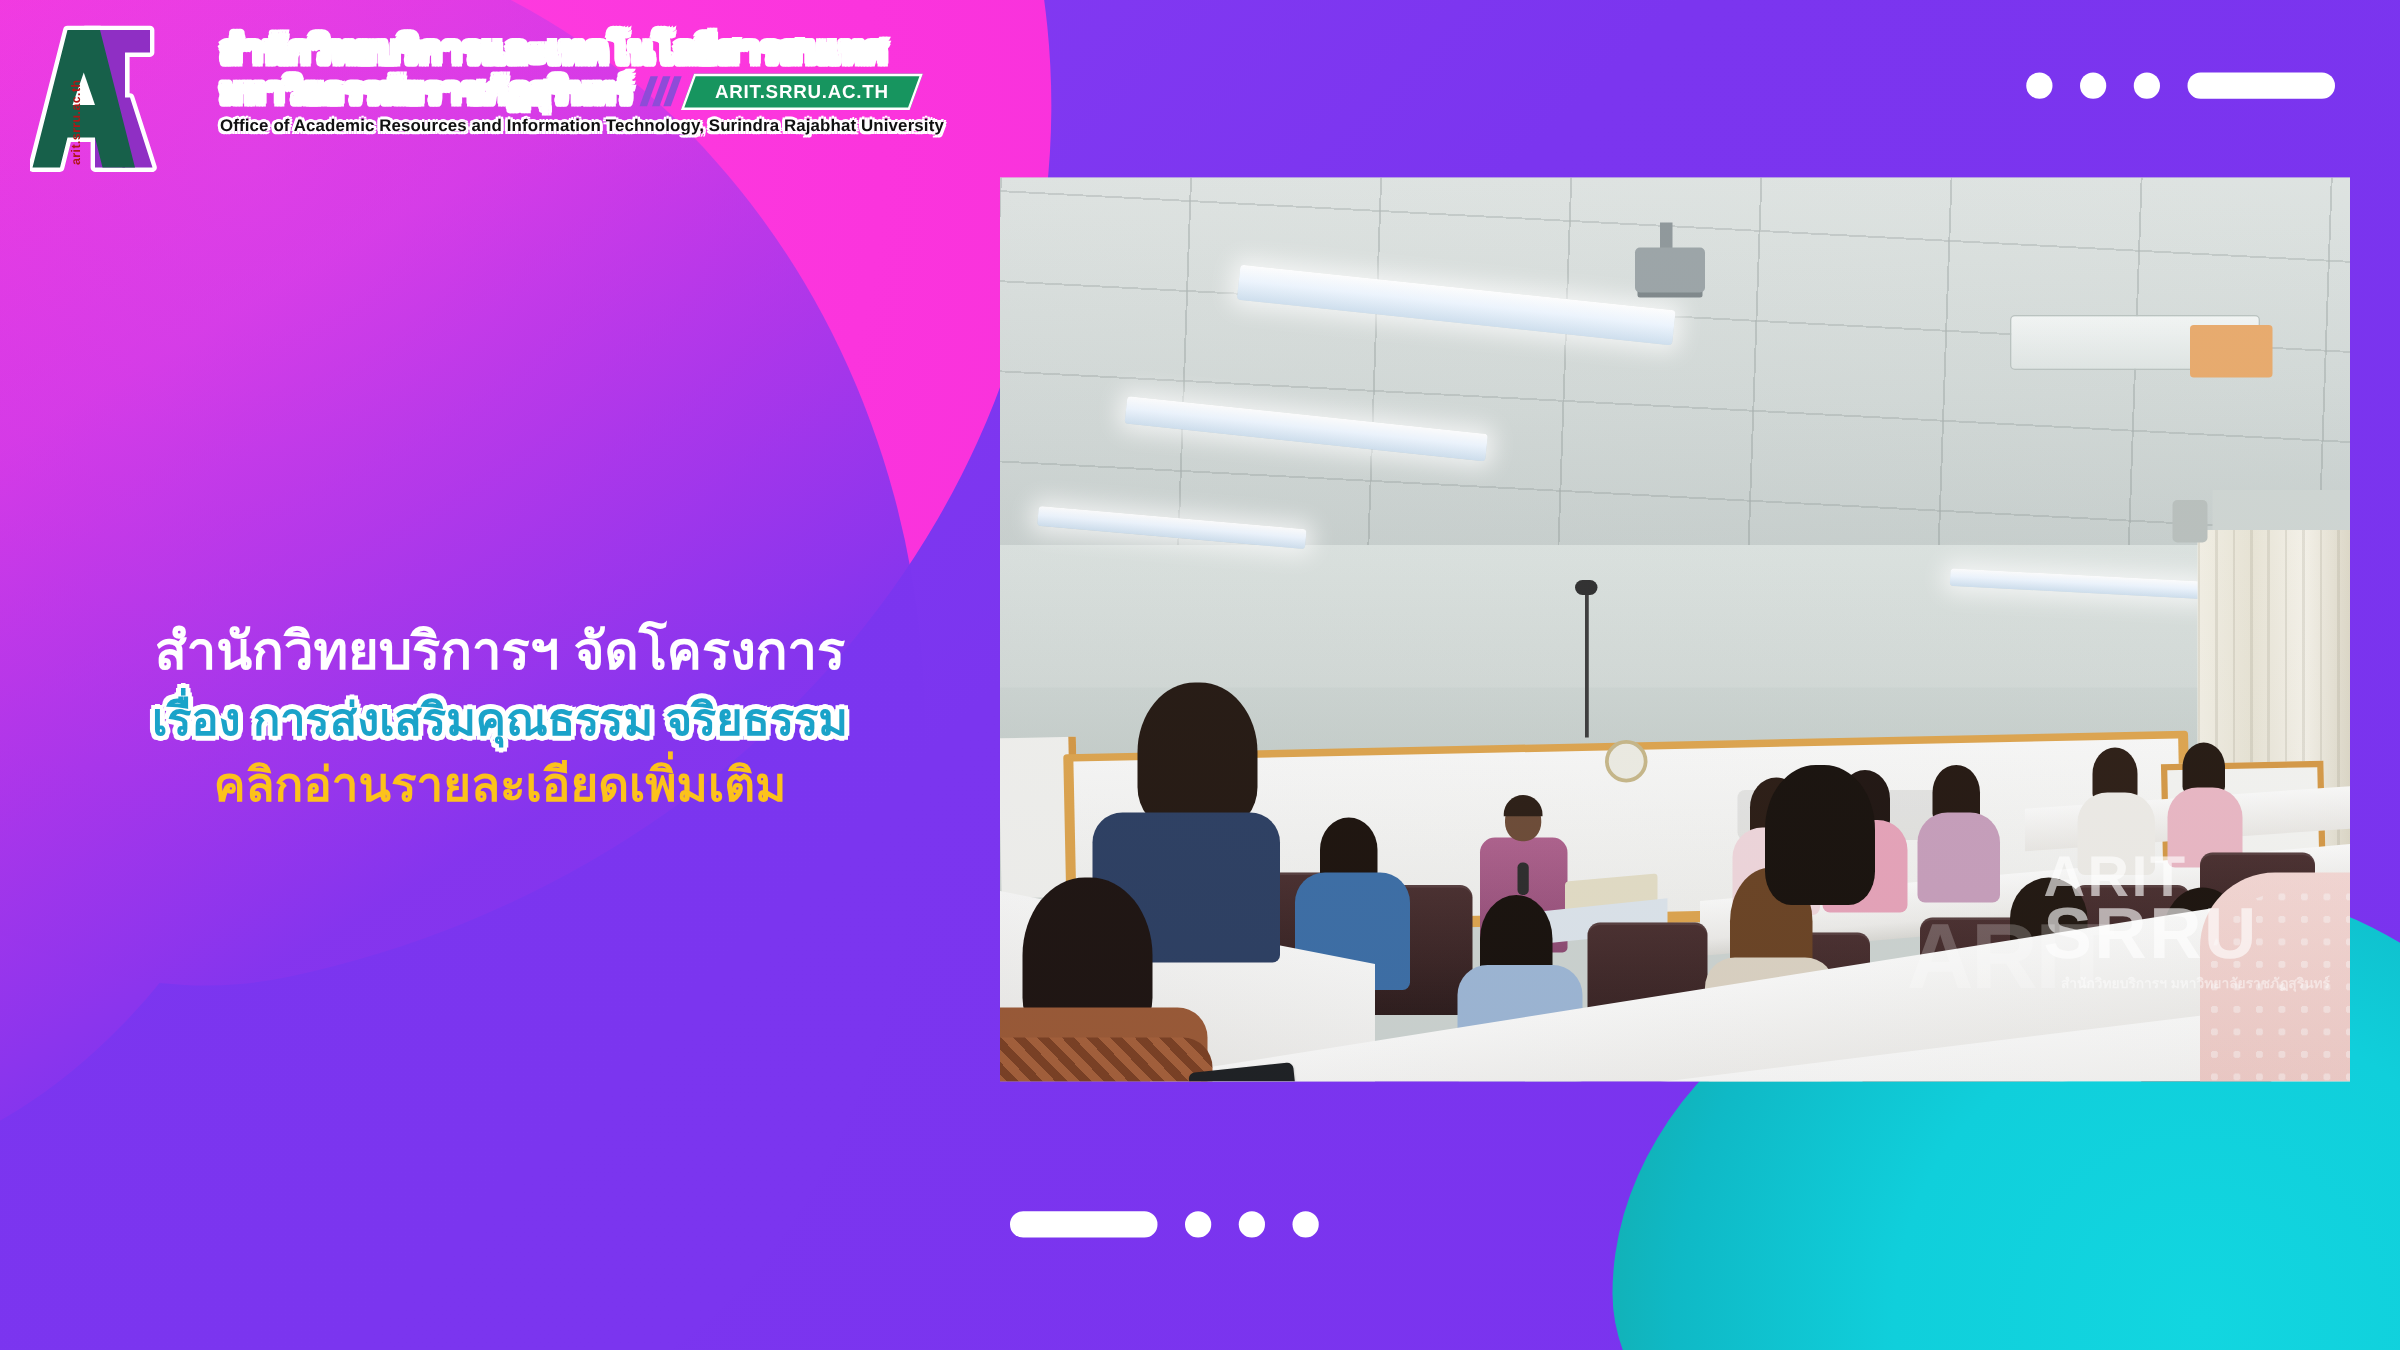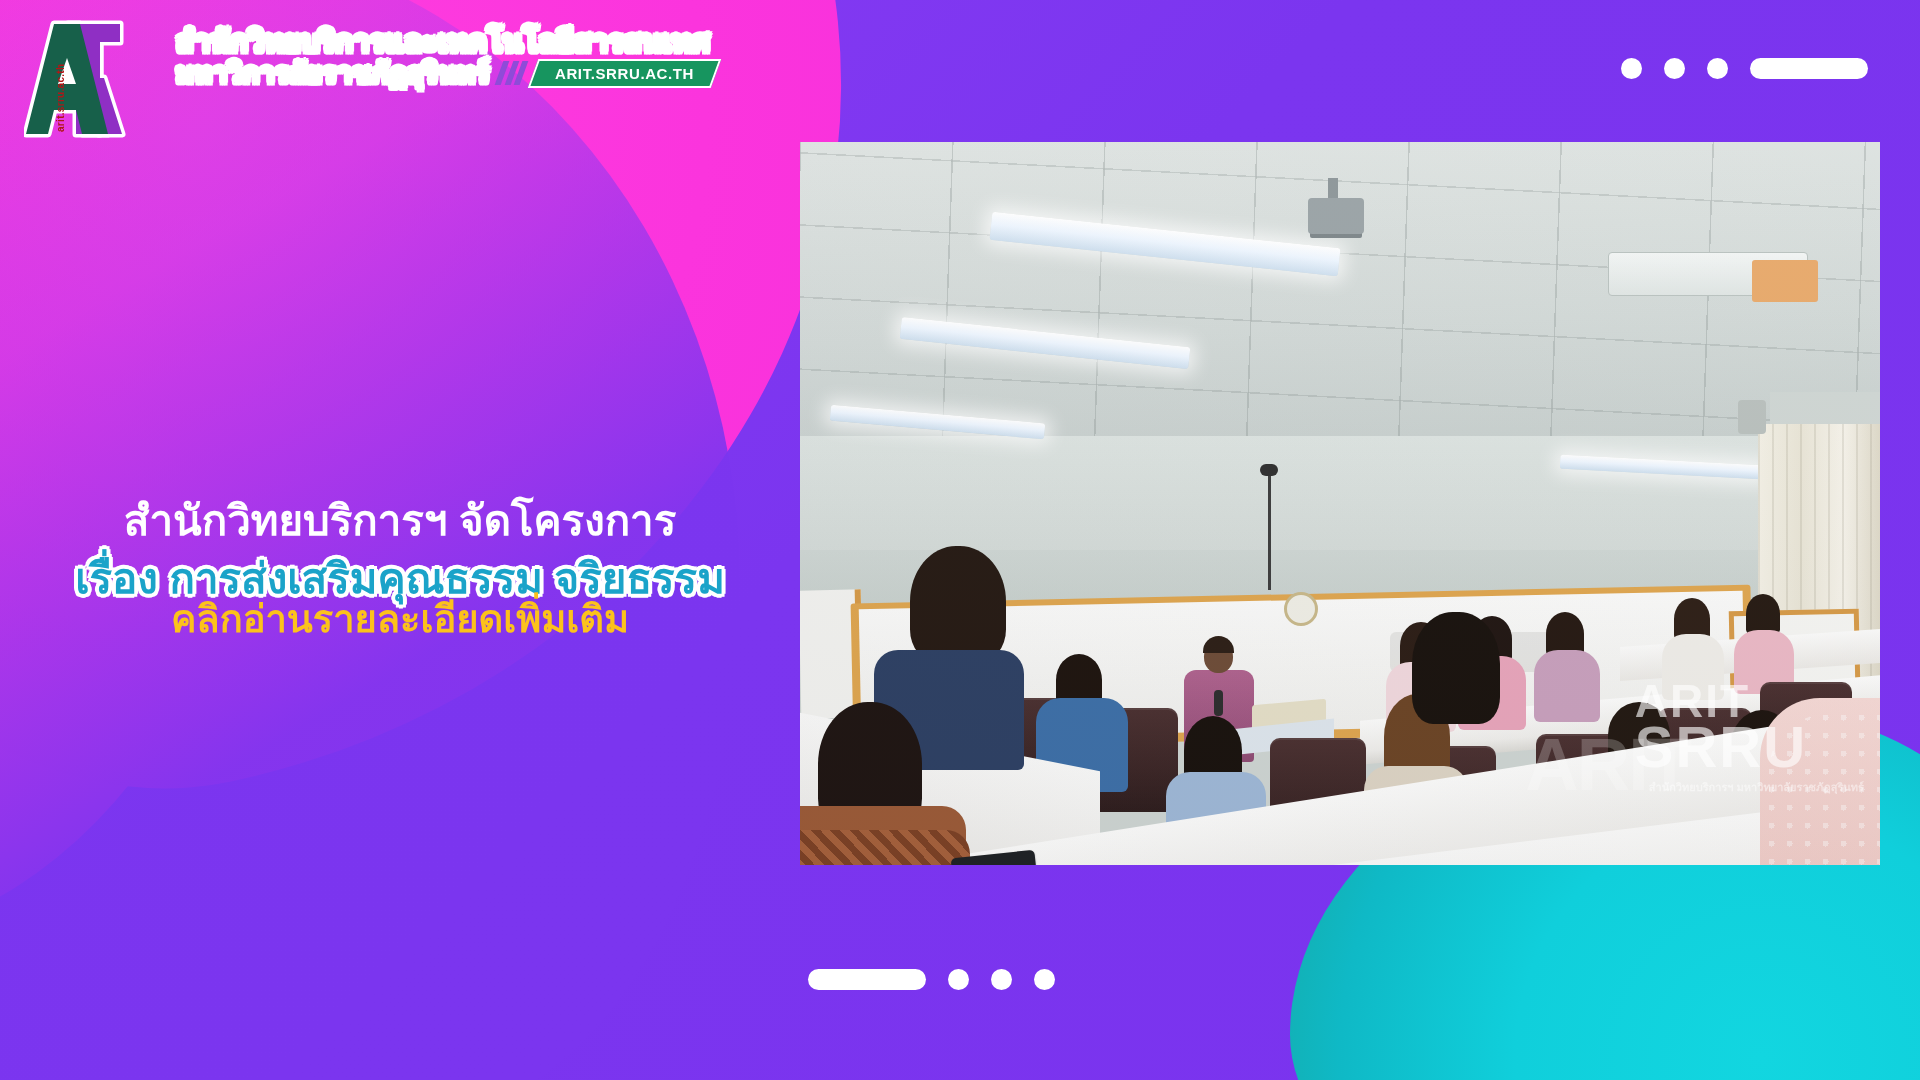--- a/index.html
+++ b/index.html
@@ -55,21 +55,21 @@
   .pager { position:absolute; display:flex; align-items:center; gap:22px; }
   #pager-top { right:52px; top:58px; }
   #pager-bottom { left:808px; bottom:90px; }
   .dot { width:21px; height:21px; border-radius:50%; background:#fff; }
   .pill { width:118px; height:21px; border-radius:11px; background:#fff; }
 
   
   #headline { position:absolute; left:0; top:500px; width:800px; text-align:center; }
   .hl { font-weight:700; white-space:nowrap; line-height:1.0;text-align:center; }
   .hl-1 { font-size:42px; color:#fff; margin-bottom:16px; }
-  .hl-2 { font-size:42px; color:#1aa3c9; 
+  .hl-2 { font-size:36px; color:#1aa3c9; margin-bottom:16px;
           text-shadow: -3px -3px 0 #fff, 3px -3px 0 #fff, -3px 3px 0 #fff, 3px 3px 0 #fff,
                        0 -4px 0 #fff, 0 4px 0 #fff, -4px 0 0 #fff, 4px 0 0 #fff; }
   .hl-3 { font-size:42px; color:#1aa3c9; margin-bottom:26px;
           text-shadow: -3px -3px 0 #fff, 3px -3px 0 #fff, -3px 3px 0 #fff, 3px 3px 0 #fff,
                        0 -4px 0 #fff, 0 4px 0 #fff, -4px 0 0 #fff, 4px 0 0 #fff; }
   .hl-4 { font-size:38px; color:#fcc21b; }
 
   
   #photo { position:absolute; left:800px; top:142px; width:1080px; height:723px;
            overflow:hidden; background:#cfd6d3; }
@@ -204,30 +204,31 @@
           <path d="M30 4 H56 L84 114 H58 L52 90 H30 L24 114 H2 Z" fill="#17604a"></path>
           <path d="M34 64 H52 L43 38 Z" fill="#ffffff"></path>
         </g>
         <text x="40" y="112" transform="rotate(-90 40 112)" fill="#b01616" font-family="Liberation Sans, sans-serif" font-size="10" font-weight="700" letter-spacing="0.3">arit.srru.ac.th</text>
       </svg>
     </div>
 
     <div id="logo-text">
       <div class="lt-line" id="lt1">สำนักวิทยบริการและเทคโนโลยีสารสนเทศ</div>
       <div id="lt2row">
-        <div class="lt-line" id="lt2">มหาวิการสัยราชภัฏสุรินทร์</div>
+        <div class="lt-line" id="lt2">มหาวิยธรรมัยราชภัฏสุรินทร์</div>
         <div id="slashes">
             <i></i>
             <i></i>
             <i></i>
           </div>
         <div id="url-badge">
           <span>ARIT.SRRU.AC.TH</span>
         </div>
       </div>
+      <div class="lt-line" id="lt3">Office of Academic Resources and Information Technology, Surindra Rajabhat University</div>
     </div>
   </div>
 
   <div class="pager" id="pager-top">
     <span class="dot"></span>
     <span class="dot"></span>
     <span class="dot"></span>
     <span class="pill"></span>
   </div>
 

